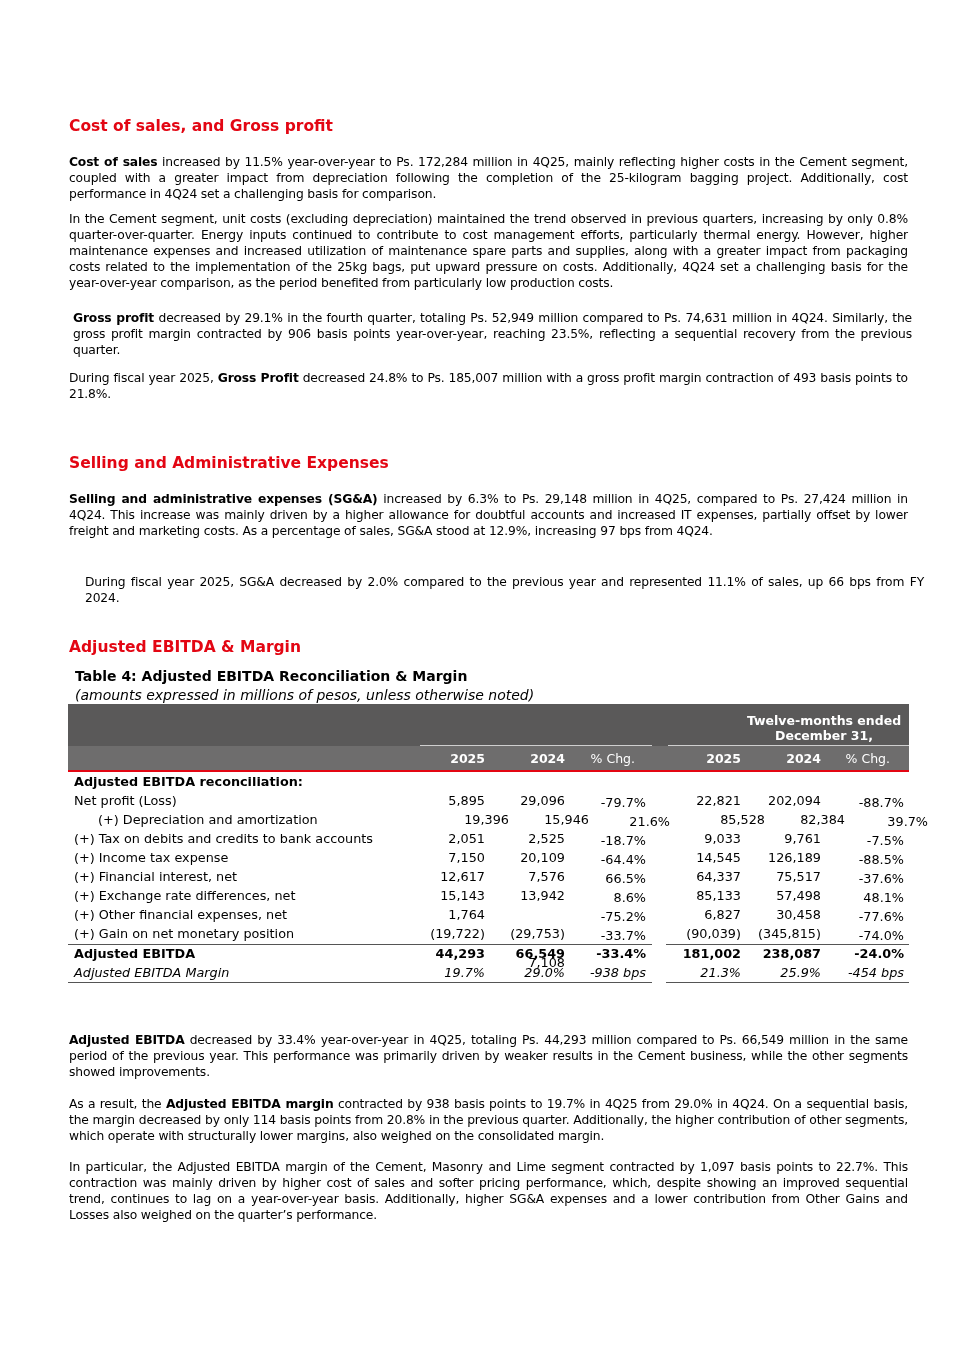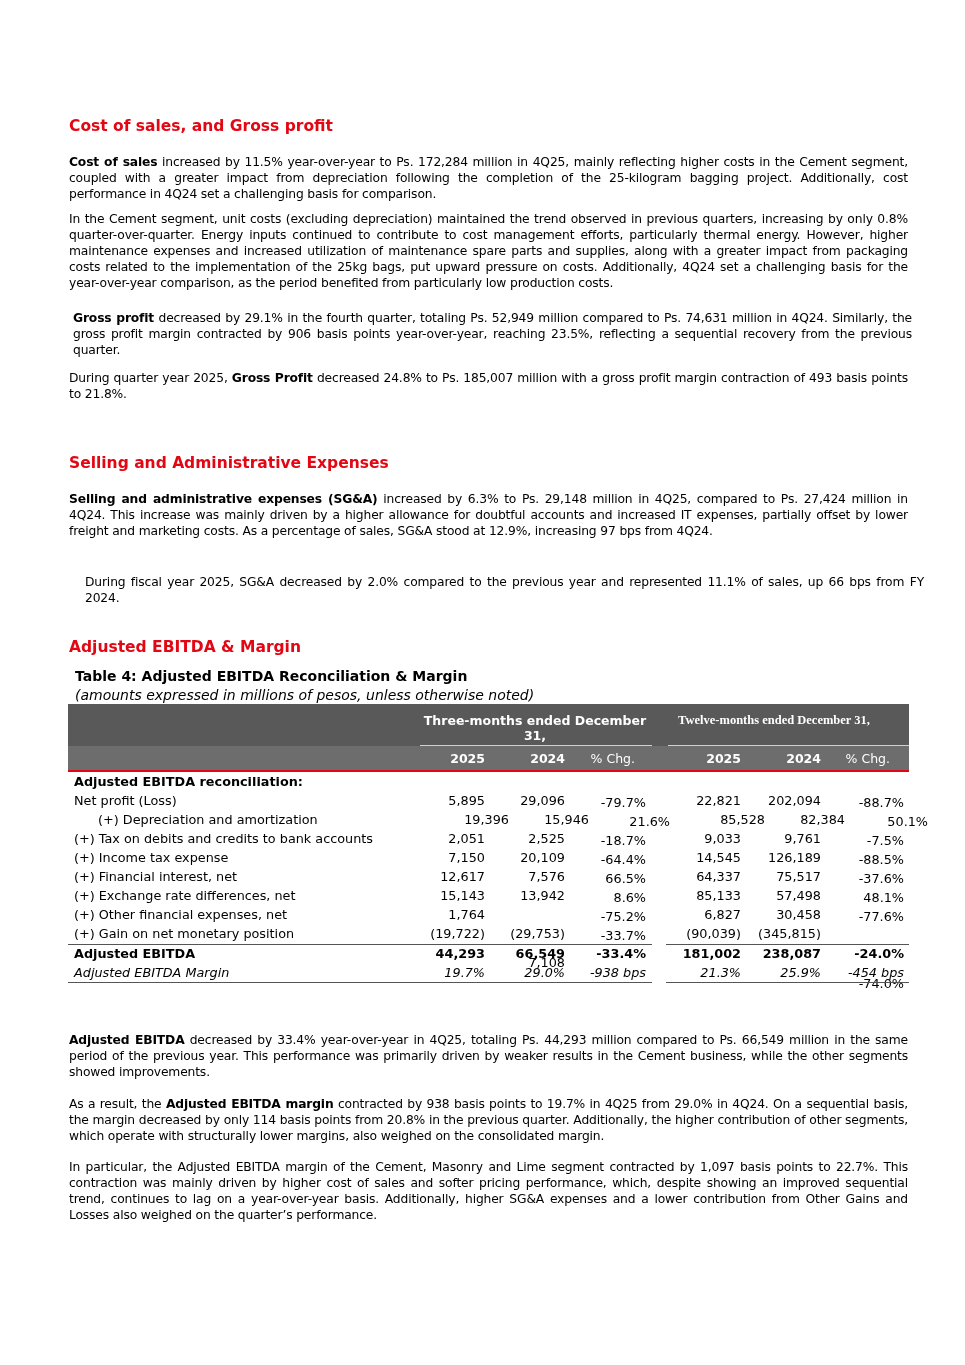--- a/index.html
+++ b/index.html
@@ -25,36 +25,35 @@
 </style>
 </head>
 <body>
 
 <div class="page">
 
   <div class="h1" style="top:117px;">Cost of sales, and Gross profit</div>
   <p class="para" style="top:154px;margin:0;"><b>Cost of sales</b><span> increased by 11.5% year-over-year to Ps. 172,284 million in 4Q25, mainly reflecting higher costs in the Cement segment, coupled with a greater impact from depreciation following the completion of the 25-kilogram bagging project. Additionally, cost performance in 4Q24 set a challenging basis for comparison.</span></p>
   <p class="para" style="top:211px;margin:0;">In the Cement segment, unit costs (excluding depreciation) maintained the trend observed in previous quarters, increasing by only 0.8% quarter-over-quarter. Energy inputs continued to contribute to cost management efforts, particularly thermal energy. However, higher maintenance expenses and increased utilization of maintenance spare parts and supplies, along with a greater impact from packaging costs related to the implementation of the 25kg bags, put upward pressure on costs. Additionally, 4Q24 set a challenging basis for the year-over-year comparison, as the period benefited from particularly low production costs.</p>
   <p class="para" style="top:306px;margin:4px;"><b>Gross profit</b><span> decreased by 29.1% in the fourth quarter, totaling Ps. 52,949 million compared to Ps. 74,631 million in 4Q24. Similarly, the gross profit margin contracted by 906 basis points year-over-year, reaching 23.5%, reflecting a sequential recovery from the previous quarter.</span></p>
-  <p class="para" style="top:370px;margin:0;"><span>During quarter year 2025, </span><b>Gross Profit</b><span> decreased 24.8% to Ps. 185,007 million with a gross profit margin contraction of 493 basis points to 21.8%.</span></p>
+  <p class="para" style="top:370px;margin:0;"><span>During fiscal year 2025, </span><b>Gross Profit</b><span> decreased 24.8% to Ps. 185,007 million with a gross profit margin contraction of 493 basis points to 21.8%.</span></p>
 
   <div class="h1" style="top:454px;">Selling and Administrative Expenses</div>
   <p class="para" style="top:491px;margin:0;"><b>Selling and administrative expenses (SG&amp;A)</b><span> increased by 6.3% to Ps. 29,148 million in 4Q25, compared to Ps. 27,424 million in 4Q24. This increase was mainly driven by a higher allowance for doubtful accounts and increased IT expenses, partially offset by lower freight and marketing costs. As a percentage of sales, SG&amp;A stood at 12.9%, increasing 97 bps from 4Q24.</span></p>
   <p class="para" style="top:558px;margin:16px;">During fiscal year 2025, SG&amp;A decreased by 2.0% compared to the previous year and represented 11.1% of sales, up 66 bps from FY 2024.</p>
 
   <div class="h1" style="top:638px;">Adjusted EBITDA &amp; Margin</div>
   <div class="tbl-title" style="top:668px;">Table 4: Adjusted EBITDA Reconciliation &amp; Margin</div>
   <div class="tbl-sub" style="top:687px;">(amounts expressed in millions of pesos, unless otherwise noted)</div>
 </div>
 
 <div style="position:absolute; left:68px; top:0; width:841px;">
   <div class="thead1" style="top:704px;">
-    <div class="grp" style="left:352px; width:230px;">Three-months ended December 31,</div>
     <div class="grp-line" style="left:352px; width:232px;"></div>
-    <div class="grp" style="left:596px; width:220px;font-family:Liberation Serif, serif;">Twelve-months ended December 31,</div>
+    <div class="grp" style="left:646px; width:220px;">Twelve-months ended December 31,</div>
     <div class="grp-line" style="left:600px; width:241px;"></div>
   </div>
   <div class="thead2" style="top:746px;">
     <div class="yr b" style="left:360px; width:57px;">2025</div>
     <div class="yr b" style="left:440px; width:57px;">2024</div>
     <div class="yr" style="left:505px; width:62px;">% Chg.</div>
     <div class="yr b" style="left:616px; width:57px;">2025</div>
     <div class="yr b" style="left:696px; width:57px;">2024</div>
     <div class="yr" style="left:760px; width:62px;">% Chg.</div>
   </div>
@@ -72,21 +71,21 @@
     <span class="c" style="left:670px;width:83px;">202,094</span>
     <span class="c" style="left:760px;width:76px;top:3px;">-88.7%</span>
   </div>
   <div class="row" style="top:811px;margin-left:24px;">
     <span class="lbl">(+) Depreciation and amortization</span>
     <span class="c" style="left:340px;width:77px;">19,396</span>
     <span class="c" style="left:420px;width:77px;">15,946</span>
     <span class="c" style="left:505px;width:73px;top:3px;">21.6%</span>
     <span class="c" style="left:596px;width:77px;">85,528</span>
     <span class="c" style="left:670px;width:83px;">82,384</span>
-    <span class="c" style="left:760px;width:76px;top:3px;">50.1%</span>
+    <span class="c" style="left:760px;width:76px;top:3px;">39.7%</span>
   </div>
   <div class="row" style="top:830px;">
     <span class="lbl">(+) Tax on debits and credits to bank accounts</span>
     <span class="c" style="left:340px;width:77px;">2,051</span>
     <span class="c" style="left:420px;width:77px;">2,525</span>
     <span class="c" style="left:505px;width:73px;top:3px;">-18.7%</span>
     <span class="c" style="left:596px;width:77px;">9,033</span>
     <span class="c" style="left:670px;width:83px;">9,761</span>
     <span class="c" style="left:760px;width:76px;top:3px;">-7.5%</span>
   </div>
@@ -126,21 +125,21 @@
     <span class="c" style="left:670px;width:83px;">30,458</span>
     <span class="c" style="left:760px;width:76px;top:3px;">-77.6%</span>
   </div>
   <div class="row" style="top:925px;">
     <span class="lbl">(+) Gain on net monetary position</span>
     <span class="c" style="left:340px;width:77px;">(19,722)</span>
     <span class="c" style="left:420px;width:77px;">(29,753)</span>
     <span class="c" style="left:505px;width:73px;top:3px;">-33.7%</span>
     <span class="c" style="left:596px;width:77px;">(90,039)</span>
     <span class="c" style="left:670px;width:83px;">(345,815)</span>
-    <span class="c" style="left:760px;width:76px;top:3px;margin-top:48px;">-74.0%</span>
+    <span class="c" style="left:760px;width:76px;top:3px;">-74.0%</span>
   </div>
 
   <div class="rule" style="top:944px; left:0; width:584px;"></div>
   <div class="rule" style="top:944px; left:598px; width:243px;"></div>
 
   <div class="row bold" style="top:945px;">
     <span class="lbl">Adjusted EBITDA</span>
     <span class="c" style="left:340px;width:77px;">44,293</span>
     <span class="c" style="left:420px;width:77px;">66,549</span>
     <span class="c" style="left:505px;width:73px;">-33.4%</span>

